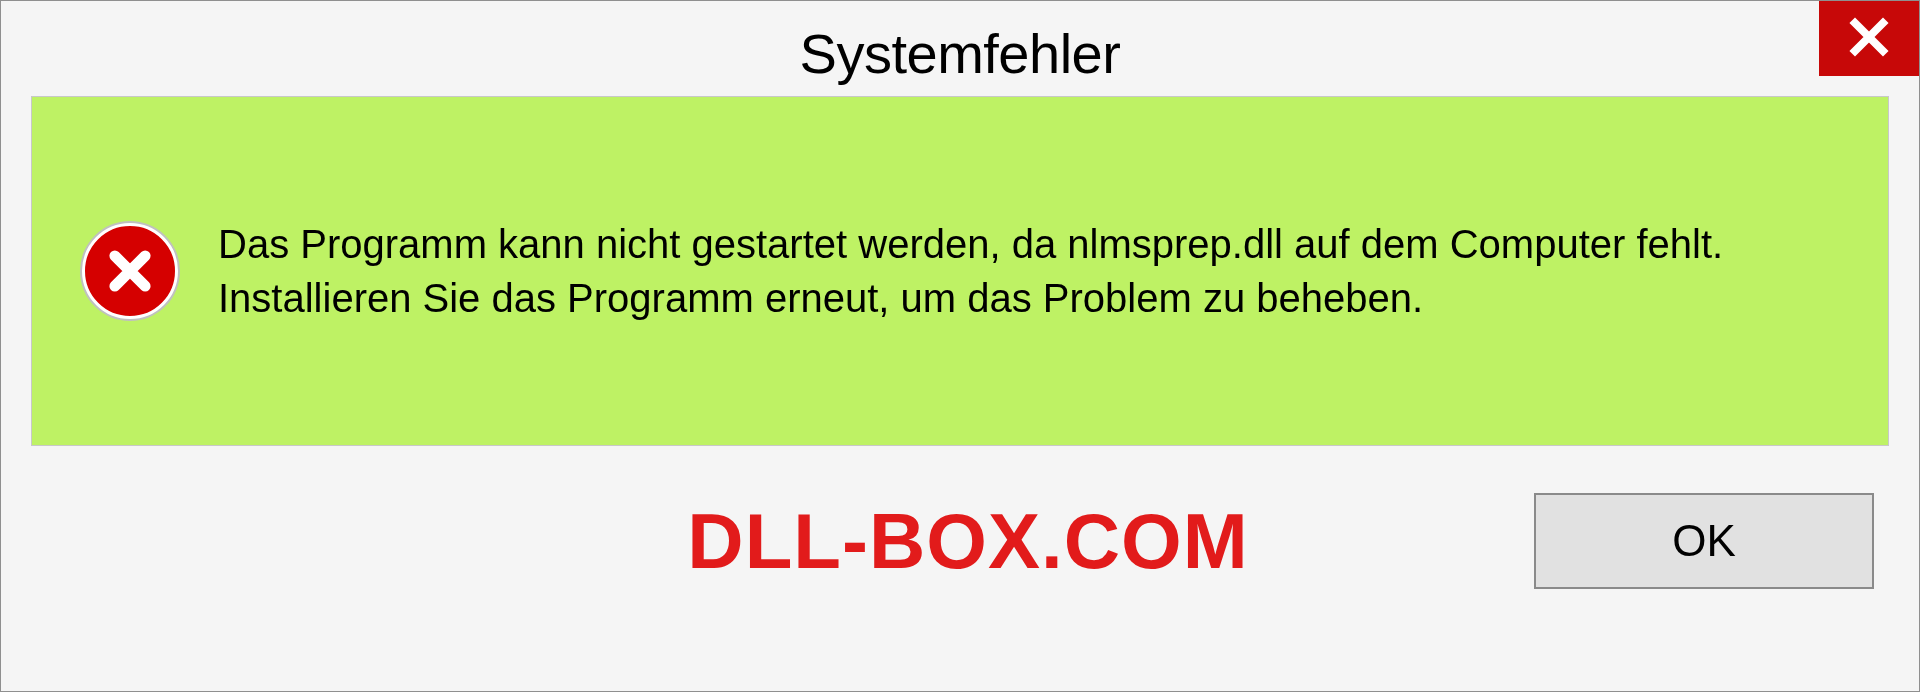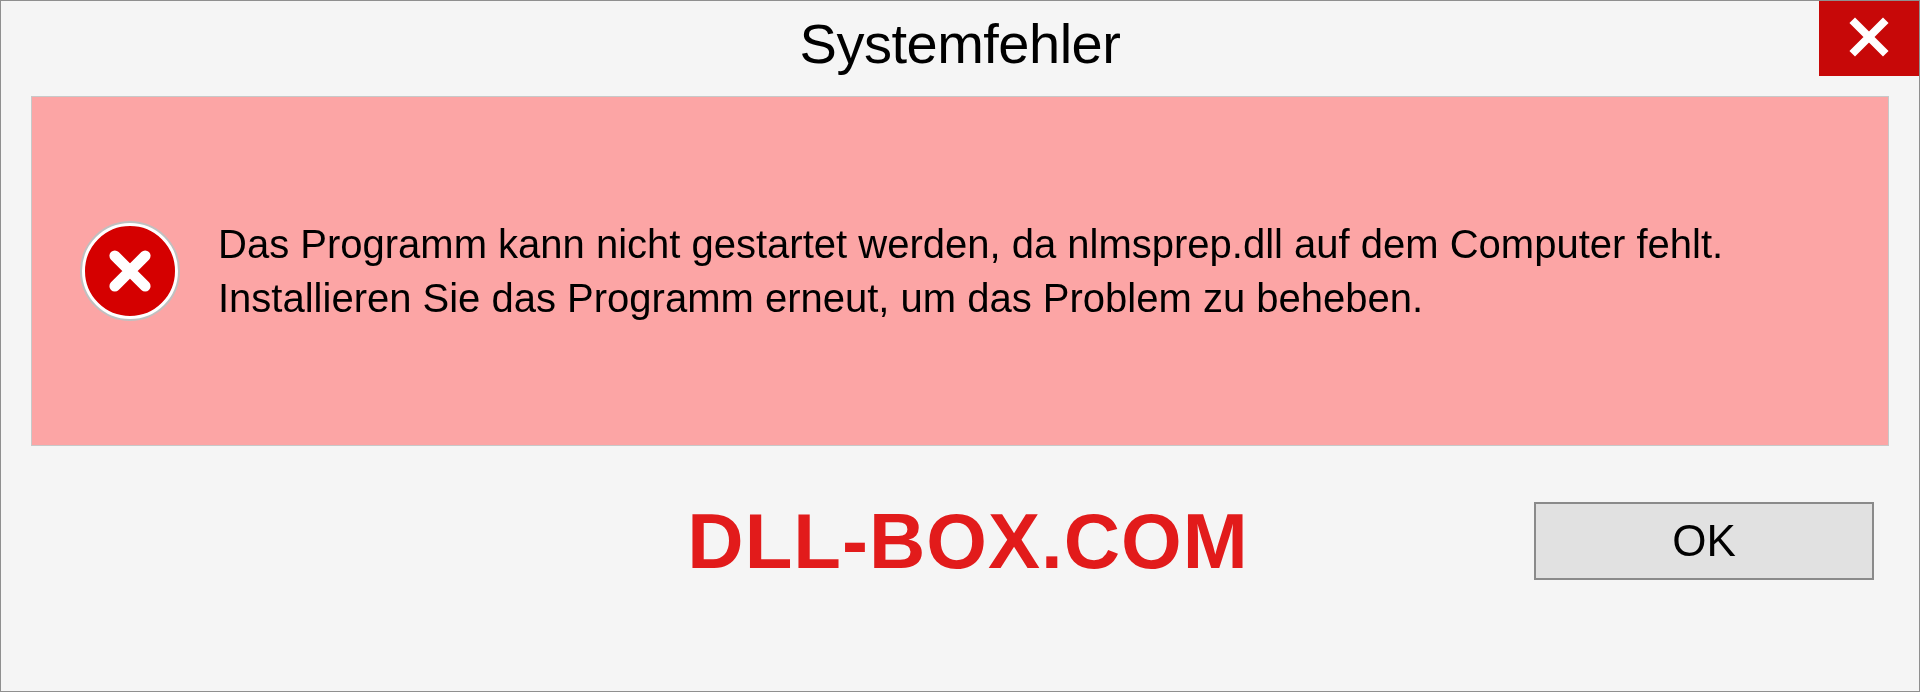--- a/index.html
+++ b/index.html
@@ -18,21 +18,21 @@
       width: 1920px;
       height: 692px;
       background: #f5f5f5;
       border: 1px solid #8f8f8f;
       display: flex;
       flex-direction: column;
       position: relative;
     }
     .titlebar {
       display: flex;
-      align-items: flex-start;
+      align-items: center;
       justify-content: center;
       position: relative;
       height: 95px;
       padding-top: 10px;
     }
     .title {
       font-size: 56px;
       font-weight: 400;
       color: #000;
       letter-spacing: -0.5px;
@@ -48,21 +48,21 @@
       align-items: center;
       justify-content: center;
       cursor: pointer;
     }
     .close-btn svg {
       width: 42px;
       height: 42px;
     }
     .content-area {
       margin: 0 30px;
-      background: #fca5a5;
+      background: #bef264;
       border: 1px solid #c8c8c8;
       flex: 1;
       display: flex;
       align-items: center;
       padding: 40px 50px;
       gap: 40px;
       max-height: 350px;
     }
     .error-icon-wrap {
       flex-shrink: 0;
@@ -106,21 +106,21 @@
       left: 50%;
       transform: translateX(-50%);
       font-size: 78px;
       font-weight: 800;
       color: #e21b1b;
       letter-spacing: 1px;
       font-family: Arial, Helvetica, sans-serif;
     }
     .ok-btn {
       width: 340px;
-      height: 78px;
+      height: 96px;
       background: #e1e1e1;
       border: 2px solid #8a8a8a;
       font-size: 44px;
       color: #000;
       cursor: pointer;
       display: flex;
       align-items: center;
       justify-content: center;
       font-family: inherit;
     }

